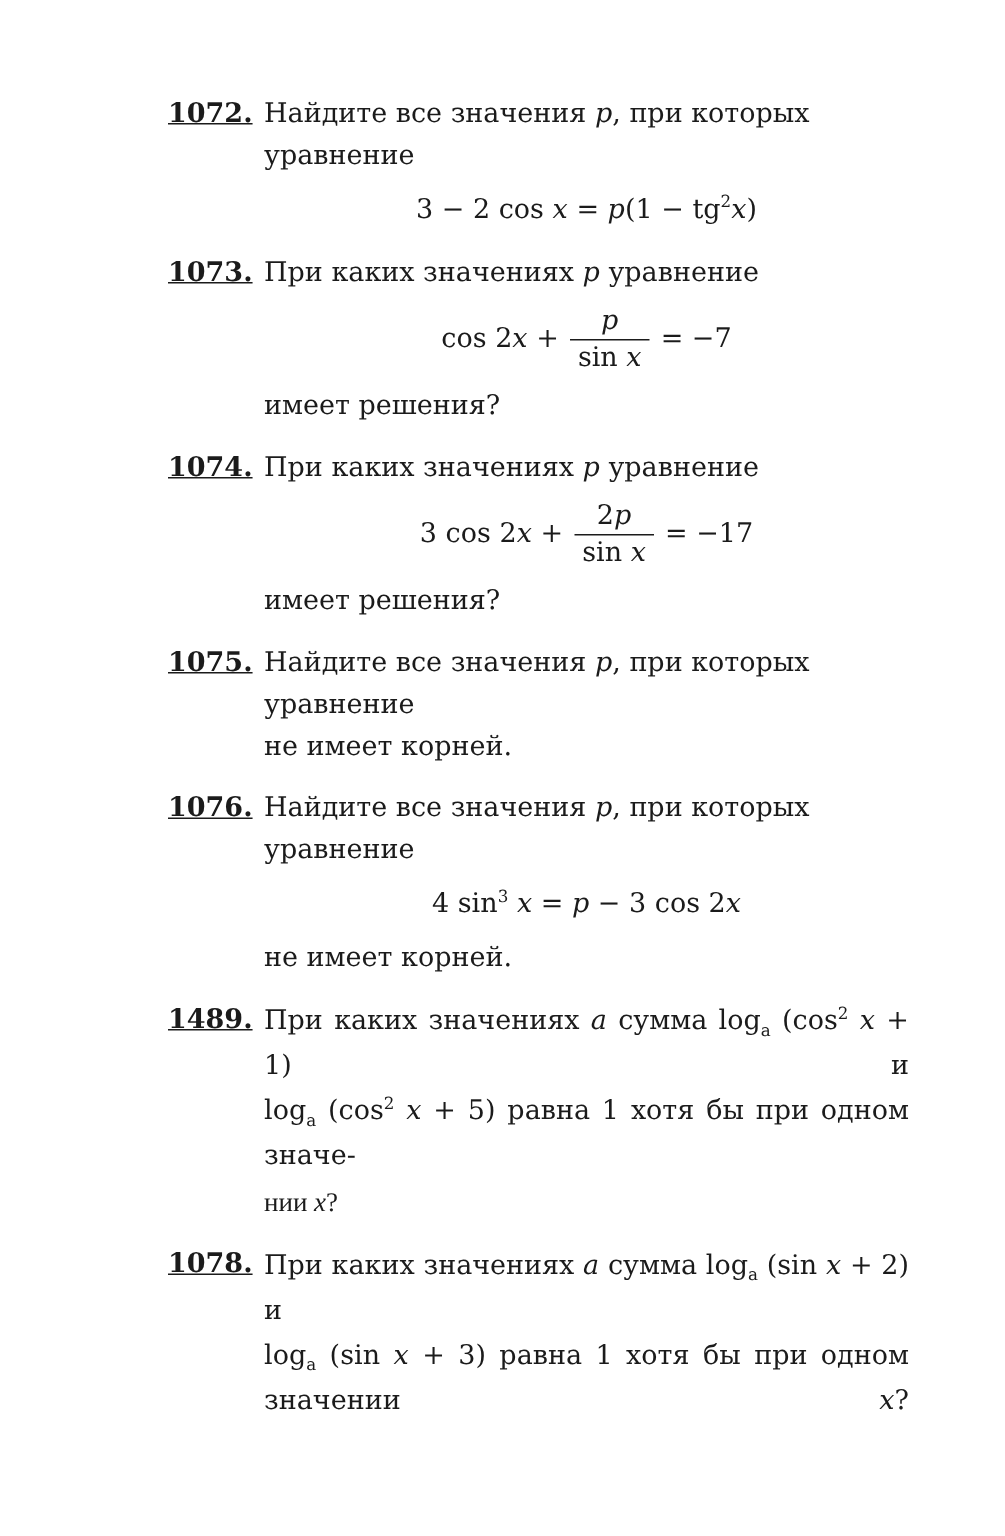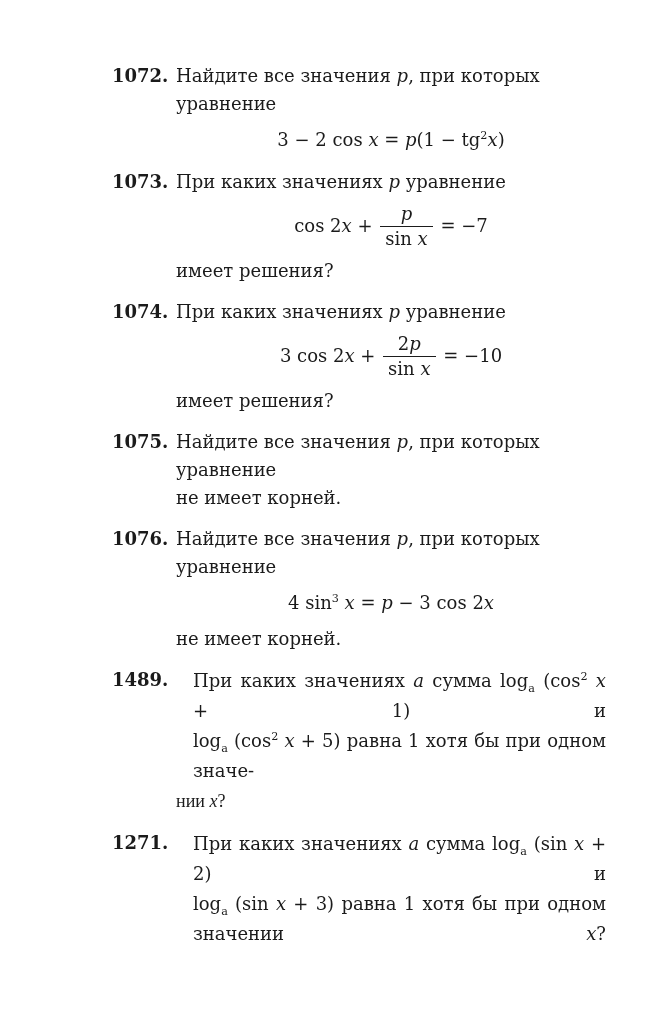--- a/index.html
+++ b/index.html
@@ -7,24 +7,24 @@
     width:670px;height:1024px;background:#ffffff;overflow:hidden;
     font-family:"DejaVu Serif","Liberation Serif",serif;
     color:#1b1b1b;
   }
   .page{
     box-sizing:border-box;width:670px;height:1024px;
     padding:62px 64px 0 112px;
     font-size:18px;
   }
   .problem{position:relative;padding-left:64px;margin-bottom:13px;}
-  .pnum{position:absolute;left:0;top:0;font-weight:bold;line-height:28px;white-space:nowrap;}
+  .pnum{position:absolute;left:0;top:0;font-weight:bold;line-height:28px;white-space:nowrap;text-decoration:underline;}
   .statement,.tail{line-height:28px;}
   .eq{text-align:center;margin:7px 0;line-height:30px;white-space:nowrap;}
-  .jline{text-align:justify;text-align-last:justify;line-height:30px;margin-left:17px;}
+  .jline{text-align:justify;text-align-last:justify;line-height:30px;}
   .pline{line-height:30px;font-family:Liberation Serif, serif;}
   .frac{display:inline-block;vertical-align:middle;text-align:center;text-align-last:center;line-height:normal;}
   .frac .fnum{display:block;line-height:22px;padding:0 5px 1px;border-bottom:1px solid #1b1b1b;}
   .frac .fden{display:block;line-height:22px;padding:1px 5px 0;}
   .eq .frac{margin:0 2px;}
   sup{font-size:62%;line-height:0;}
   sub{font-size:62%;line-height:0;}
   i{font-style:italic;}
 </style>
 </head>
@@ -41,21 +41,21 @@
   <div class="problem">
     <span class="pnum">1073.</span>
     <div class="statement">При каких значениях <i>p</i> уравнение</div>
     <div class="eq"><span>cos 2<i>x</i> + </span><span class="frac"><span class="fnum"><i>p</i></span><span class="fden">sin <i>x</i></span></span><span> = −7</span></div>
     <div class="tail">имеет решения?</div>
   </div>
 
   <div class="problem">
     <span class="pnum">1074.</span>
     <div class="statement">При каких значениях <i>p</i> уравнение</div>
-    <div class="eq"><span>3 cos 2<i>x</i> + </span><span class="frac"><span class="fnum">2<i>p</i></span><span class="fden">sin <i>x</i></span></span><span> = −10</span></div>
+    <div class="eq"><span>3 cos 2<i>x</i> + </span><span class="frac"><span class="fnum">2<i>p</i></span><span class="fden">sin <i>x</i></span></span><span> = −17</span></div>
     <div class="tail">имеет решения?</div>
   </div>
 
   <div class="problem">
     <span class="pnum">1075.</span>
     <div class="statement">Найдите все значения <i>p</i>, при которых уравнение</div>
     <div class="tail">не имеет корней.</div>
   </div>
 
   <div class="problem">
@@ -66,18 +66,18 @@
   </div>
 
   <div class="problem">
     <span class="pnum">1489.</span>
     <div class="jline">При каких значениях <i>a</i> сумма log<sub>a</sub> (cos<sup>2</sup> <i>x</i> + 1) и</div>
     <div class="jline">log<sub>a</sub> (cos<sup>2</sup> <i>x</i> + 5) равна 1 хотя бы при одном значе-</div>
     <div class="pline">нии <i>x</i>?</div>
   </div>
 
   <div class="problem">
-    <span class="pnum">1271.</span>
+    <span class="pnum">1078.</span>
     <div class="jline">При каких значениях <i>a</i> сумма log<sub>a</sub> (sin <i>x</i> + 2) и</div>
     <div class="jline">log<sub>a</sub> (sin <i>x</i> + 3) равна 1 хотя бы при одном значении <i>x</i>?</div>
   </div>
 
 </div>
 
 </body></html>

